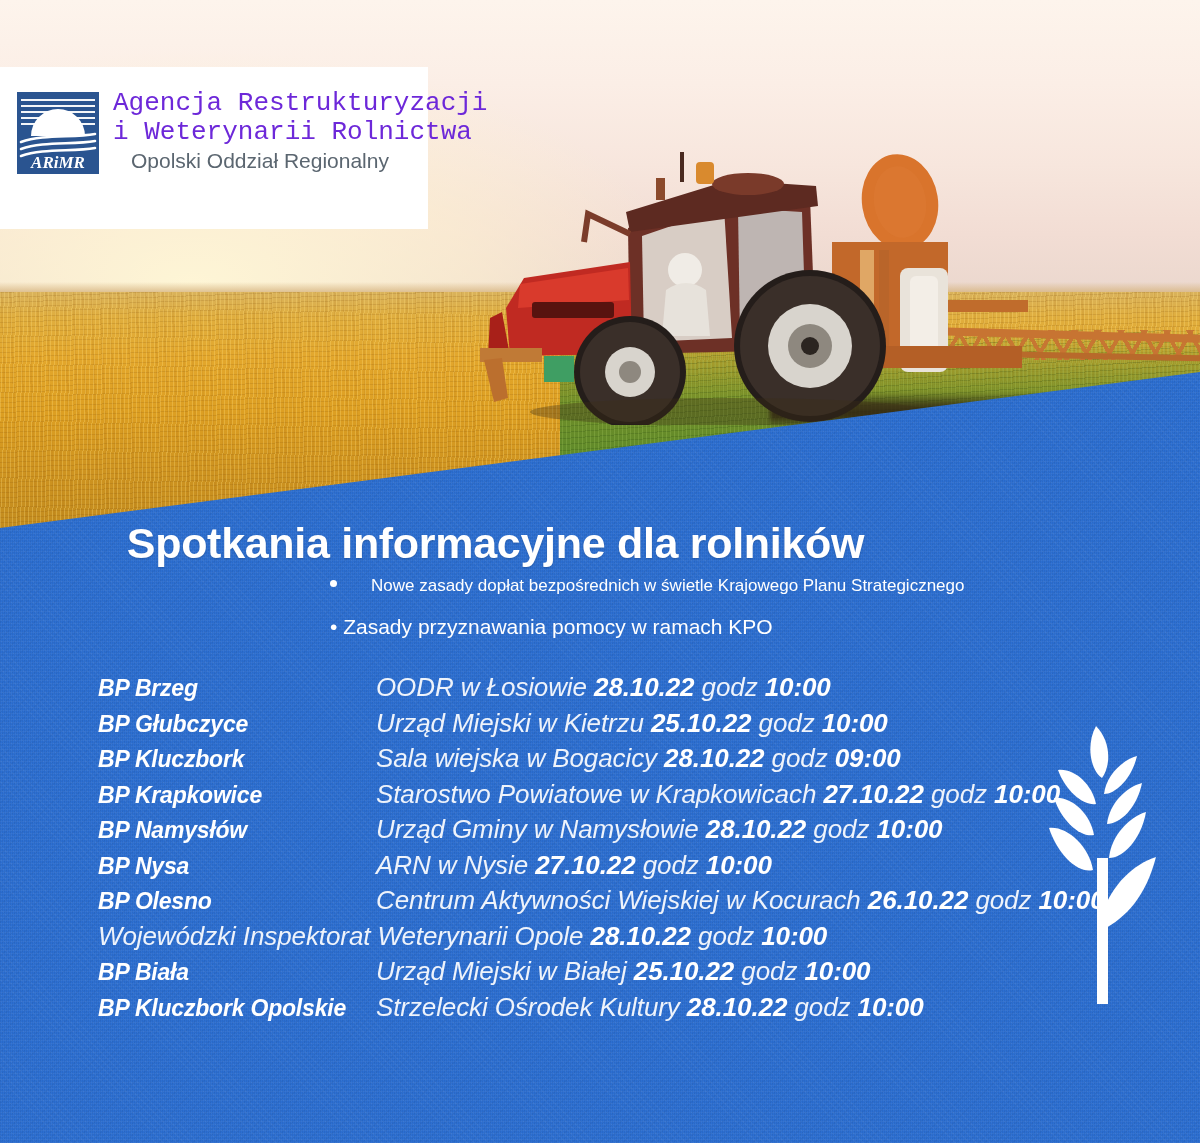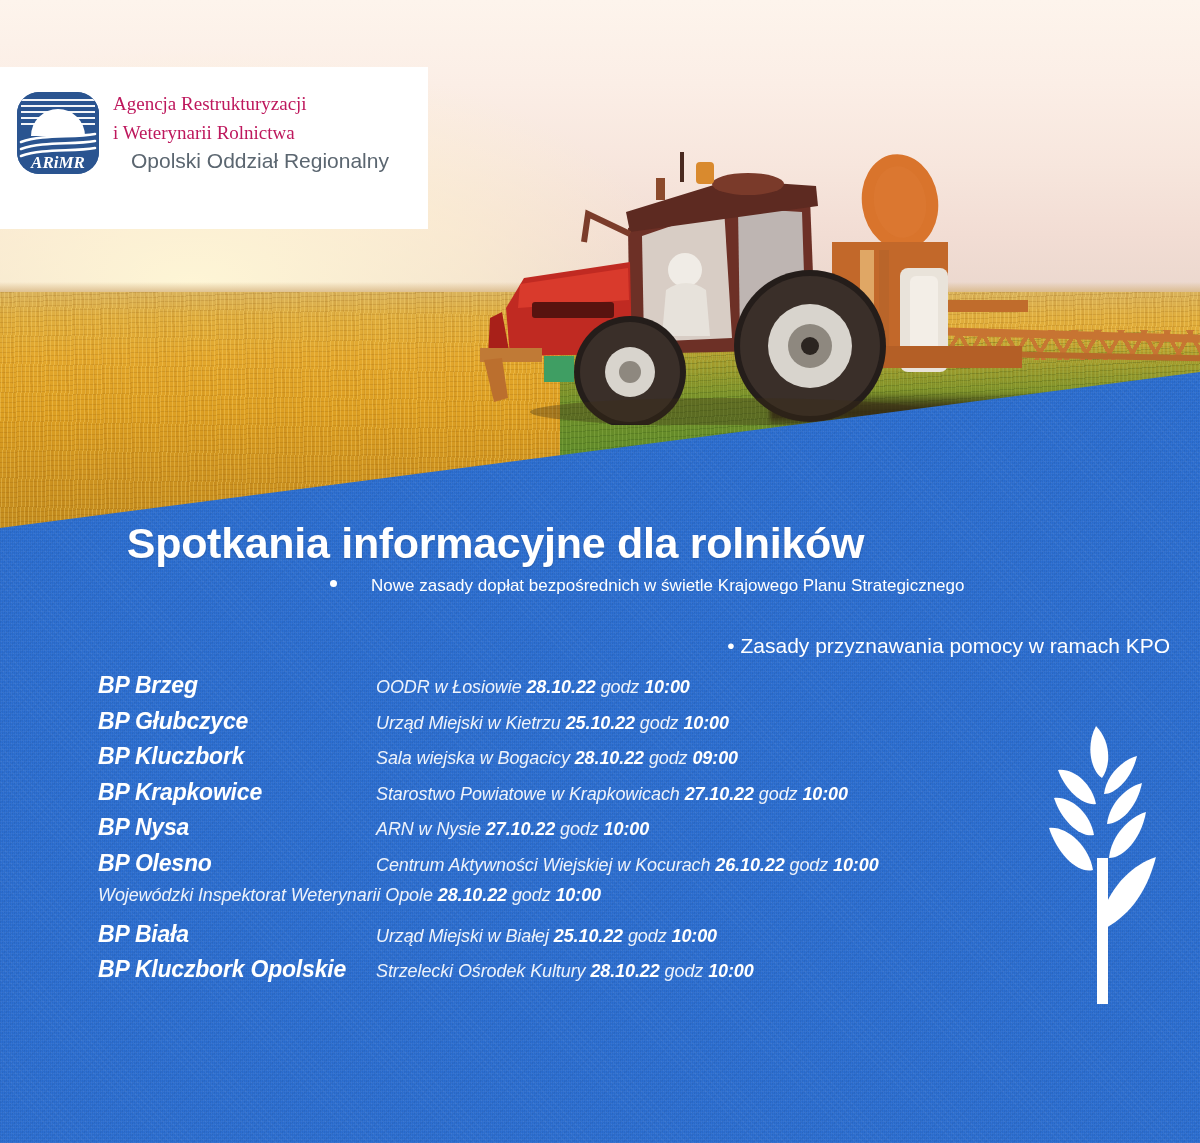--- a/index.html
+++ b/index.html
@@ -178,29 +178,28 @@
     padding: 22px 0 0 17px;
   }
   .logo-mark {
     width: 82px;
     height: 82px;
     background: #2a5490;
     position: relative;
     overflow: hidden;
     flex: 0 0 auto;
     margin-top: 3px;
-    border-radius: 22px;
   }
   .logo-text-col {
     margin-left: 14px;
   }
   .logo-l1, .logo-l2 {
-    font-family: Liberation Serif, serif;
-    font-size: 19px;
-    color: #be185d;
+    font-family: Liberation Mono, monospace;
+    font-size: 26px;
+    color: #6d28d9;
     line-height: 29px;
     white-space: nowrap;
   }
   .logo-l3 {
     font-family: "Liberation Sans", sans-serif;
     font-size: 21px;
     color: #5b6670;
     line-height: 22px;
     margin-top: 3px;
     margin-left: 18px;
@@ -237,23 +236,23 @@
     width: 7px; height: 7px;
     border-radius: 50%;
     background: #ffffff;
     margin-right: 34px;
     flex: 0 0 auto;
     position: relative;
     top: -4px;
   }
   .subtitle-2 {
     position: absolute;
-    left: 330px; top: 632px;
+    left: 330px; top: 613px;
     width: 840px;
-    text-align: right;
+    text-align: left;
     color: #ffffff;
     font-size: 21px;
     line-height: 28px;
   }
 
   
   .schedule {
     position: absolute;
     left: 98px;
     top: 672px;
@@ -269,21 +268,21 @@
     width: 278px;
     flex: 0 0 278px;
     color: #ffffff;
     font-size: 23px;
     font-weight: bold;
     white-space: nowrap;
     letter-spacing: -0.2px;
   }
   .sched-detail {
     color: #eef3fb;
-    font-size: 18px;
+    font-size: 26px;
     white-space: nowrap;
     letter-spacing: -0.1px;
   }
   .sched-detail b { color: #ffffff; font-weight: bold; }
 
   
   .wheat {
     position: absolute;
     left: 1034px;
     top: 718px;
@@ -423,20 +422,24 @@
       </div>
       <div class="sched-row">
         <div class="sched-office">BP Kluczbork</div>
         <div class="sched-detail"><span>Sala wiejska w Bogacicy</span> <b>28.10.22</b> <span>godz</span> <b>09:00</b></div>
       </div>
       <div class="sched-row">
         <div class="sched-office">BP Krapkowice</div>
         <div class="sched-detail"><span>Starostwo Powiatowe w Krapkowicach</span> <b>27.10.22</b> <span>godz</span> <b>10:00</b></div>
       </div>
       <div class="sched-row">
+        <div class="sched-office">BP Namysłów</div>
+        <div class="sched-detail"><span>Urząd Gminy w Namysłowie</span> <b>28.10.22</b> <span>godz</span> <b>10:00</b></div>
+      </div>
+      <div class="sched-row">
         <div class="sched-office">BP Nysa</div>
         <div class="sched-detail"><span>ARN w Nysie</span> <b>27.10.22</b> <span>godz</span> <b>10:00</b></div>
       </div>
       <div class="sched-row">
         <div class="sched-office">BP Olesno</div>
         <div class="sched-detail"><span>Centrum Aktywności Wiejskiej w Kocurach</span> <b>26.10.22</b> <span>godz</span> <b>10:00</b></div>
       </div>
       <div class="sched-row">
         <div class="sched-detail"><span>Wojewódzki Inspektorat Weterynarii Opole</span> <b>28.10.22</b> <span>godz</span> <b>10:00</b></div>
       </div>

